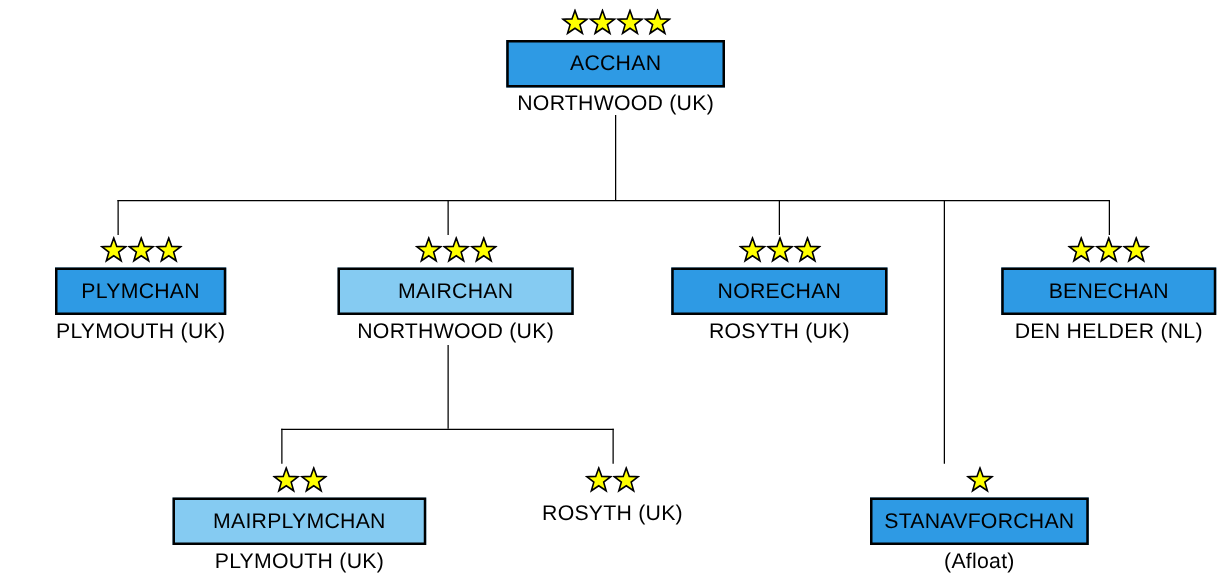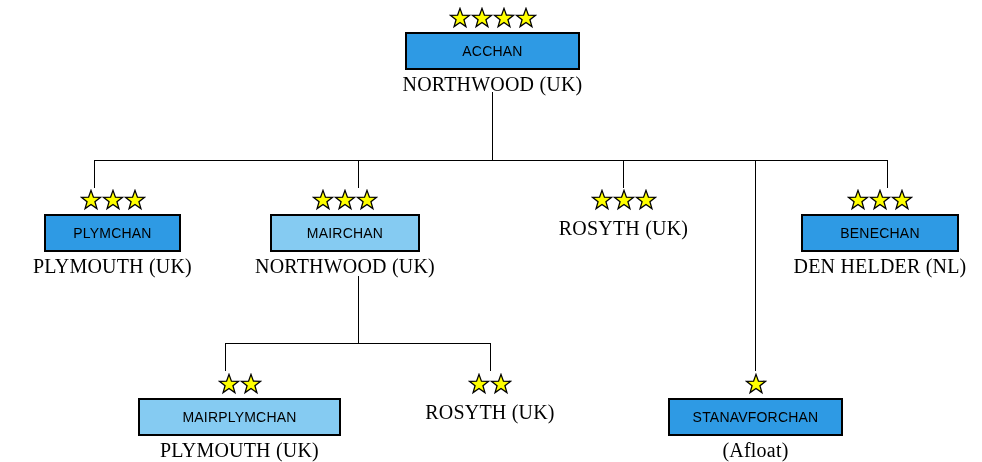--- a/index.html
+++ b/index.html
@@ -23,34 +23,34 @@
   .line{position:absolute;background:var(--line-color);}
   .line.h{height:1px;}
   .line.v{width:1px;}
   
   .node{position:absolute;display:flex;flex-direction:column;align-items:center;}
   .stars{height:22px;margin-bottom:3px;display:flex;align-items:flex-end;justify-content:center;gap:0px;}
   .stars svg{display:block;width:22px;height:22px;}
   .box{
     width:100%;height:38px;border:2px solid var(--box-border);
     display:flex;align-items:center;justify-content:center;
-    font-size:14px;letter-spacing:0.2px;
+    font-size:17px;letter-spacing:0.2px;
   }
   .box.dark{background:var(--box-dark);}
   .box.light{background:var(--box-light);}
-  .caption{margin-top:3px;font-size:20px;letter-spacing:0.2px;white-space:nowrap;font-family:Liberation Serif, serif;}
+  .caption{margin-top:3px;font-size:17px;letter-spacing:0.2px;white-space:nowrap;}
   
   .n-acchan        {left:405px;top:7px;  width:175px;}
   .n-plymchan      {left:8px;  top:189px;width:173px;padding-left:36px;}
-  .n-mairchan      {left:270px;top:189px;width:150px;justify-content:center;}
+  .n-mairchan      {left:270px;top:189px;width:189px;justify-content:center;}
   .n-norechan      {left:537px;top:189px;width:173px;}
-  .n-benechan      {left:801px;top:189px;width:158px;}
+  .n-benechan      {left:801px;top:189px;width:172px;}
   .n-mairplymchan  {left:138px;top:373px;width:203px;}
   .n-mairnorechan  {left:402px;top:373px;width:176px;}
-  .n-stanavforchan {left:668px;top:373px;width:175px;}
+  .n-stanavforchan {left:696px;top:373px;width:175px;}
 </style>
 </head>
 <body>
 
 <div class="stage">
 
   <div class="line v" style="left:492px;top:92px;height:68px;"></div>
   <div class="line h" style="left:94px;top:160px;width:794px;"></div>
   <div class="line v" style="left:94px;top:160px;height:28px;"></div>
   <div class="line v" style="left:358px;top:160px;height:28px;"></div>
@@ -124,20 +124,23 @@
         <svg viewBox="0 0 24 24">
           <path d="M12 1.5 L14.65 8.86 L22.46 9.1 L16.28 13.89 L18.47 21.4 L12 17 L5.53 21.4 L7.72 13.89 L1.54 9.1 L9.35 8.86 Z" fill="#FFFF00" stroke="#000000" stroke-width="1.4" stroke-linejoin="miter"></path>
         </svg>
         <svg viewBox="0 0 24 24">
           <path d="M12 1.5 L14.65 8.86 L22.46 9.1 L16.28 13.89 L18.47 21.4 L12 17 L5.53 21.4 L7.72 13.89 L1.54 9.1 L9.35 8.86 Z" fill="#FFFF00" stroke="#000000" stroke-width="1.4" stroke-linejoin="miter"></path>
         </svg>
         <svg viewBox="0 0 24 24">
           <path d="M12 1.5 L14.65 8.86 L22.46 9.1 L16.28 13.89 L18.47 21.4 L12 17 L5.53 21.4 L7.72 13.89 L1.54 9.1 L9.35 8.86 Z" fill="#FFFF00" stroke="#000000" stroke-width="1.4" stroke-linejoin="miter"></path>
         </svg>
       </div>
+    <div class="box dark">
+      <span>NORECHAN</span>
+    </div>
     <div class="caption">ROSYTH (UK)</div>
   </div>
 
   <div class="node n-benechan">
     <div class="stars">
         <svg viewBox="0 0 24 24">
           <path d="M12 1.5 L14.65 8.86 L22.46 9.1 L16.28 13.89 L18.47 21.4 L12 17 L5.53 21.4 L7.72 13.89 L1.54 9.1 L9.35 8.86 Z" fill="#FFFF00" stroke="#000000" stroke-width="1.4" stroke-linejoin="miter"></path>
         </svg>
         <svg viewBox="0 0 24 24">
           <path d="M12 1.5 L14.65 8.86 L22.46 9.1 L16.28 13.89 L18.47 21.4 L12 17 L5.53 21.4 L7.72 13.89 L1.54 9.1 L9.35 8.86 Z" fill="#FFFF00" stroke="#000000" stroke-width="1.4" stroke-linejoin="miter"></path>

